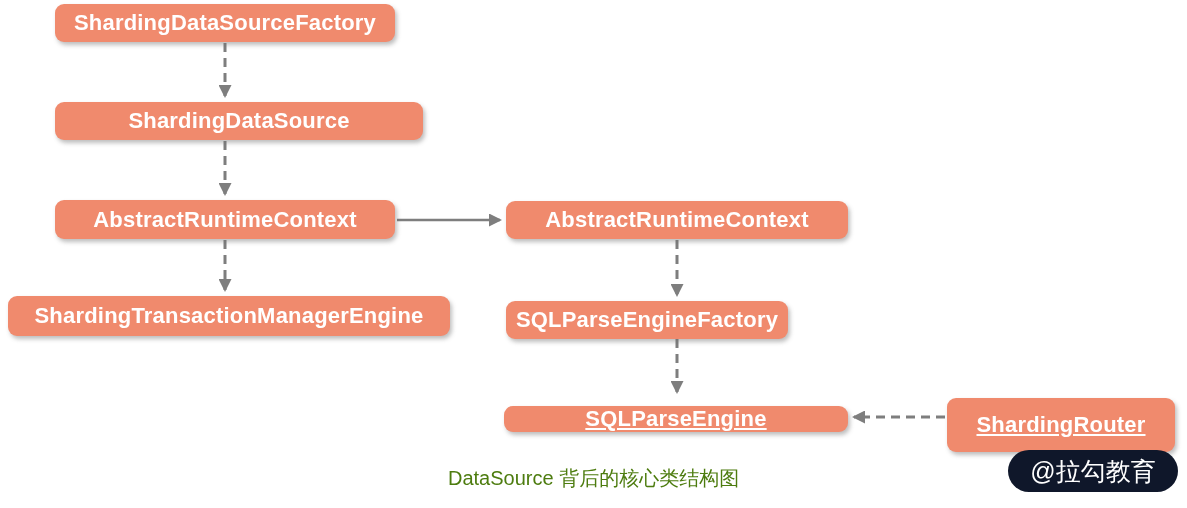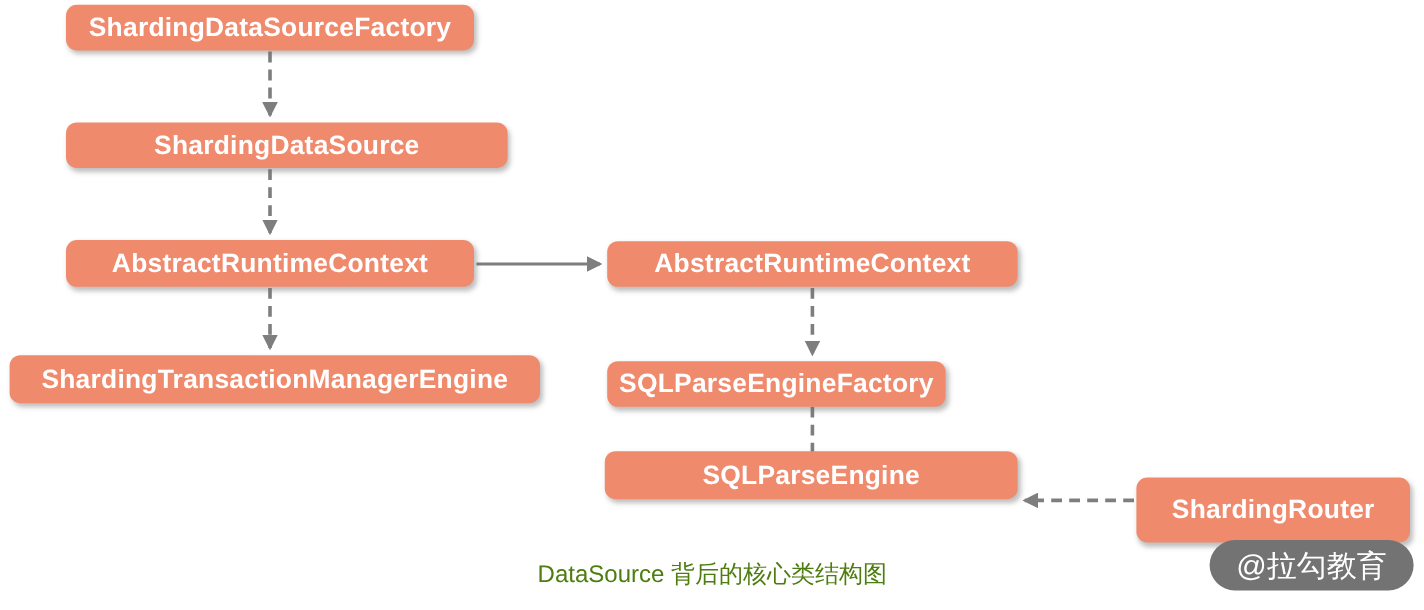--- a/index.html
+++ b/index.html
@@ -53,21 +53,21 @@
     font-size: 20px;
     white-space: nowrap;
   }
   .watermark {
     position: absolute;
     left: 1008px;
     top: 450px;
     width: 170px;
     height: 42px;
     border-radius: 22px;
-    background: #737373;
+    background: #0f172a;
     color: #ffffff;
     display: flex;
     align-items: center;
     justify-content: center;
     font-size: 25px;
     white-space: nowrap;
   }
 </style>
 </head>
 <body>
@@ -94,21 +94,21 @@
   <div class="node" style="left:55px;  top:102px; width:368px; height:38px;">ShardingDataSource</div>
 
   <div class="node" style="left:55px;  top:200px; width:340px; height:39px;">AbstractRuntimeContext</div>
 
   <div class="node" style="left:8px;   top:296px; width:442px; height:40px;text-align:right;">ShardingTransactionManagerEngine</div>
 
   <div class="node" style="left:506px; top:201px; width:342px; height:38px;">AbstractRuntimeContext</div>
 
   <div class="node" style="left:506px; top:301px; width:282px; height:38px;">SQLParseEngineFactory</div>
 
-  <div class="node" style="left:504px; top:376px; width:344px; height:40px;">SQLParseEngine</div>
+  <div class="node" style="left:504px; top:406px; width:344px; height:26px;text-decoration:underline;">SQLParseEngine</div>
 
-  <div class="node" style="left:947px; top:398px; width:228px; height:54px;">ShardingRouter</div>
+  <div class="node" style="left:947px; top:398px; width:228px; height:54px;text-decoration:underline;">ShardingRouter</div>
 
   <div class="caption">DataSource 背后的核心类结构图</div>
 
   <div class="watermark">@拉勾教育</div>
 
 </div>
 
 </body></html>

